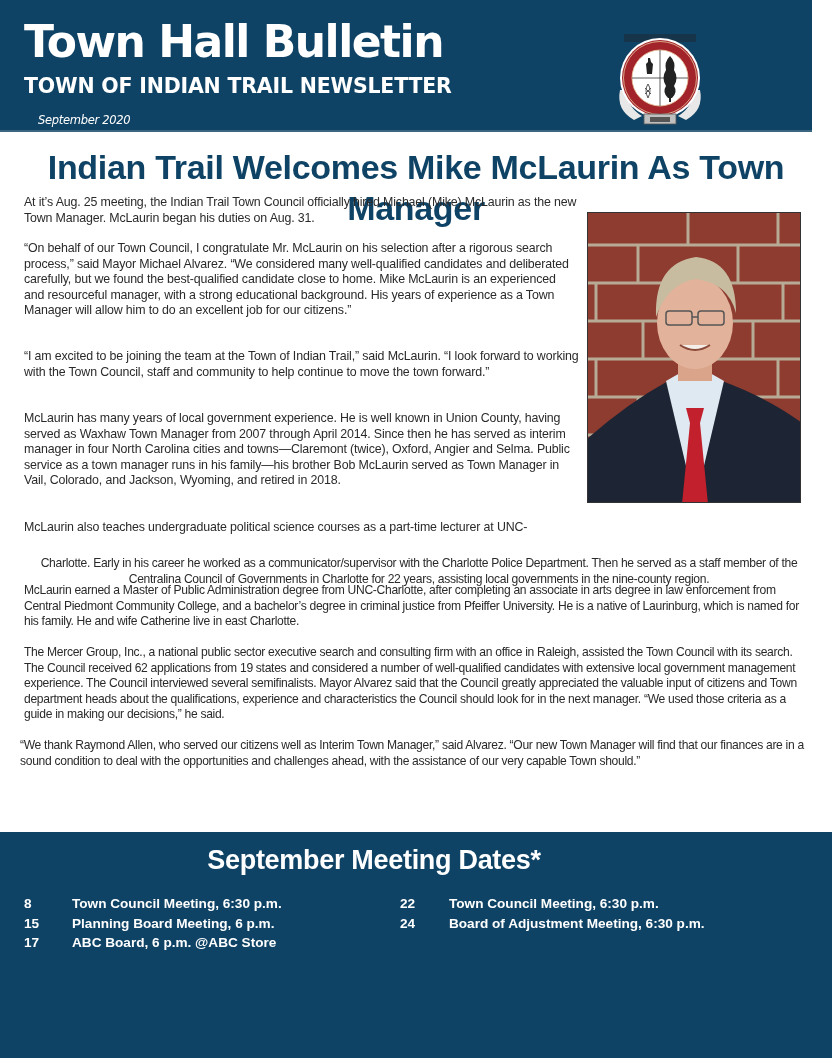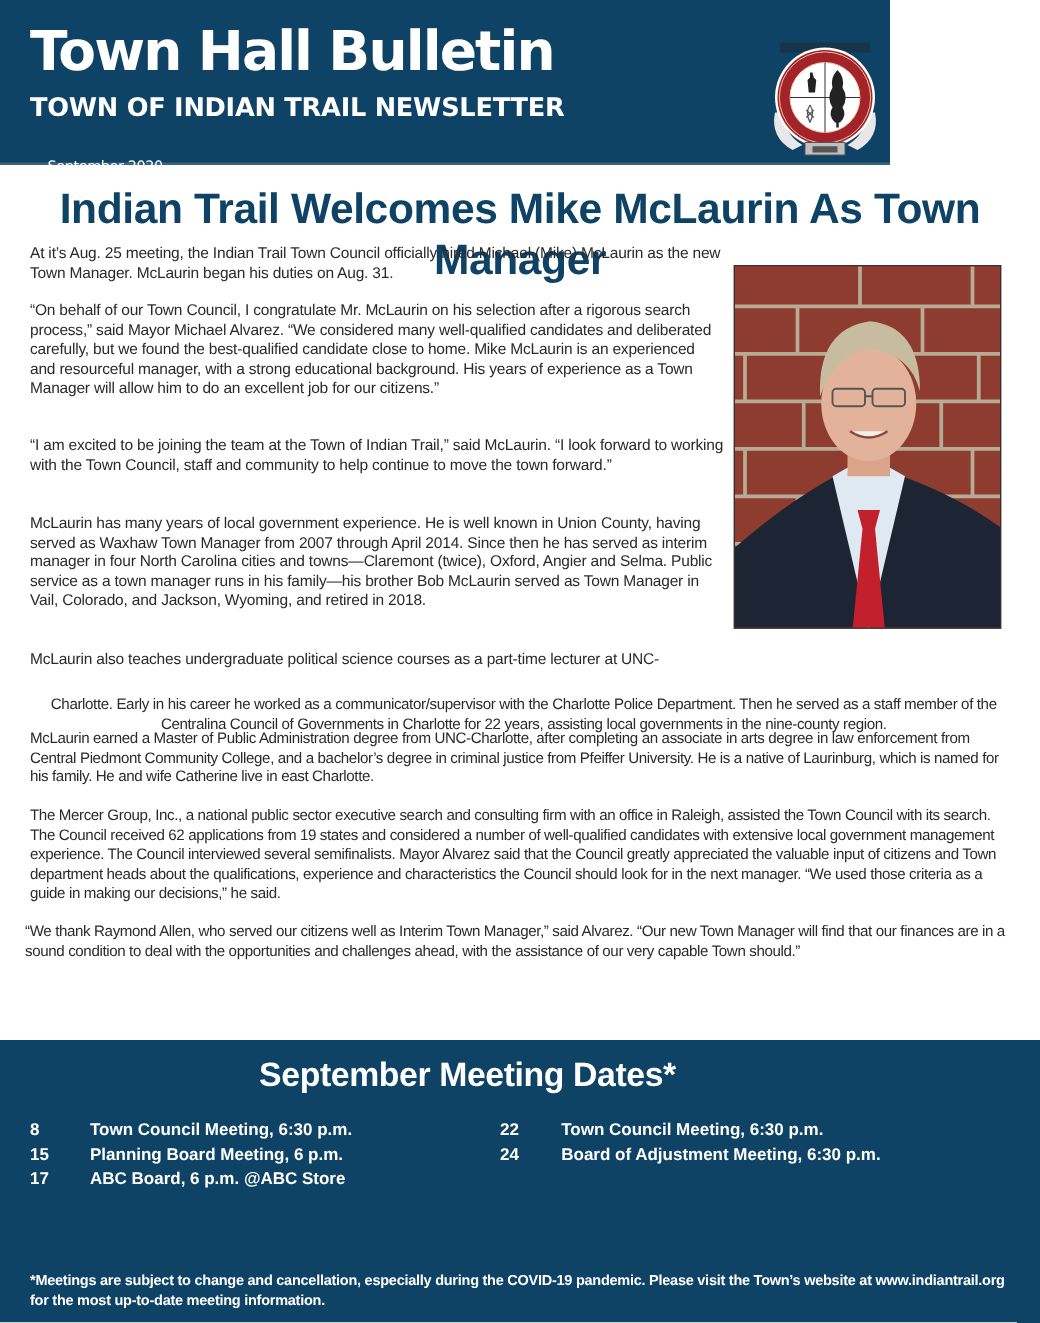--- a/index.html
+++ b/index.html
@@ -1,37 +1,37 @@
 <!DOCTYPE html>
 <html><head>
   <meta charset="utf-8">
   <style>
     * { box-sizing: border-box; margin: 0; padding: 0; }
     html, body { width: 832px; height: 1058px; background: #ffffff; overflow: hidden; }
     body { position: relative; font-family: "Liberation Sans", sans-serif; color: #222; }
 
     .masthead {
-      position: absolute; left: 0; top: 0; width: 712px; height: 132px;
+      position: absolute; left: 0; top: 0; width: 812px; height: 132px;
       background: #0f4365;
       border-bottom: 2px solid #3a6680;
     }
     .masthead .title {
       position: absolute; left: 24px; top: 20px;
       font-family: "DejaVu Sans", sans-serif; font-weight: bold;
       font-size: 44px; letter-spacing: -1.5px; color: #ffffff; line-height: 1;
     }
     .masthead .subtitle {
       position: absolute; left: 24px; top: 76px;
       font-family: "DejaVu Sans", sans-serif;
       font-size: 20.5px; letter-spacing: -0.2px; color: #ffffff; line-height: 1; font-weight: bold;
     }
     .masthead .issue-date {
-      position: absolute; left: 38px; top: 128px;
+      position: absolute; left: 38px; top: 115px;
       font-family: "DejaVu Sans", sans-serif;
-      font-size: 11.5px; color: #ffffff; line-height: 1; letter-spacing: -0.3px;
+      font-size: 11.5px; color: #ffffff; line-height: 1; letter-spacing: -0.3px; font-style: italic;
     }
     .seal {
       position: absolute; left: 612px; top: 32px; width: 96px; height: 96px;
     }
 
     .headline {
       position: absolute; left: 0; top: 147px; width: 832px; text-align: center;
       font-family: "Liberation Sans", sans-serif; font-weight: bold;
       font-size: 34px; color: #0f4365; letter-spacing: -0.3px; line-height: 1.2;
     }
@@ -185,14 +185,13 @@
     <div class="m-row" style="left:400px; top:65px;">
       <span class="m-day">22</span>
       <span class="m-event" style="left:49px;">Town Council Meeting, 6:30 p.m.</span>
     </div>
     <div class="m-row" style="left:400px; top:85px;">
       <span class="m-day">24</span>
       <span class="m-event" style="left:49px;">Board of Adjustment Meeting, 6:30 p.m.</span>
     </div>
   </div>
 
-  <p class="m-note" style="top:185px;">*Meetings are subject to change and cancellation, especially during the COVID-19 pandemic. Please visit the Town’s website at www.indiantrail.org for the most up-to-date meeting information.</p>
 </section>
 
 </body></html>

